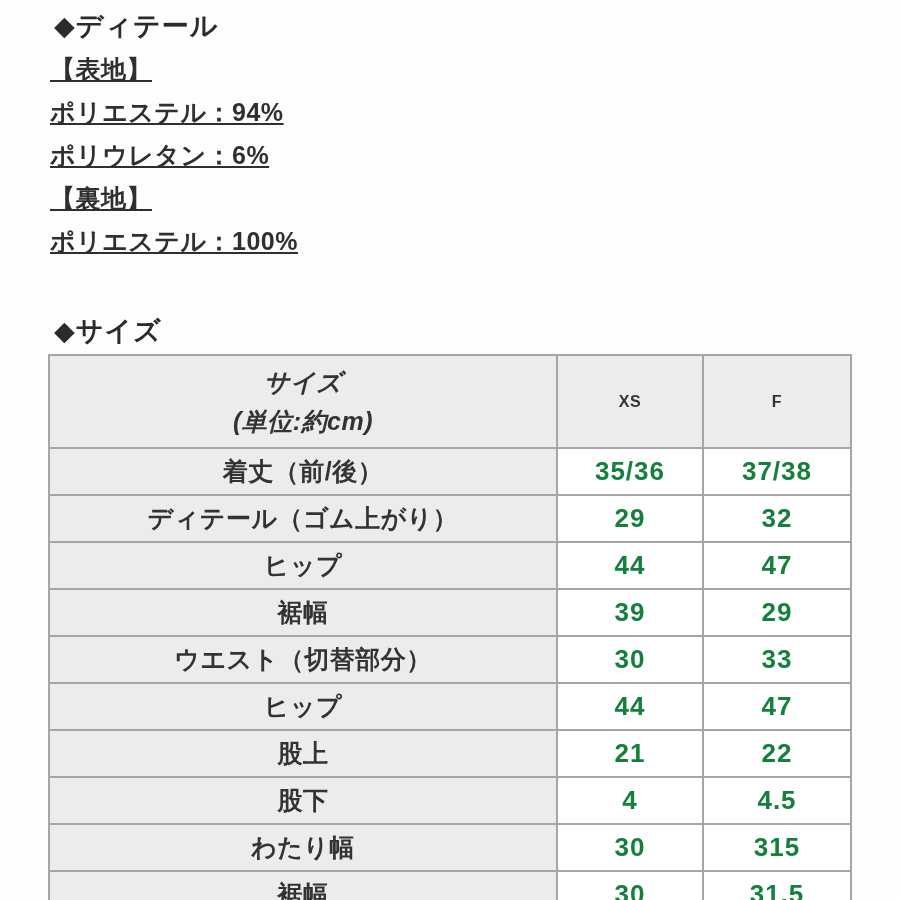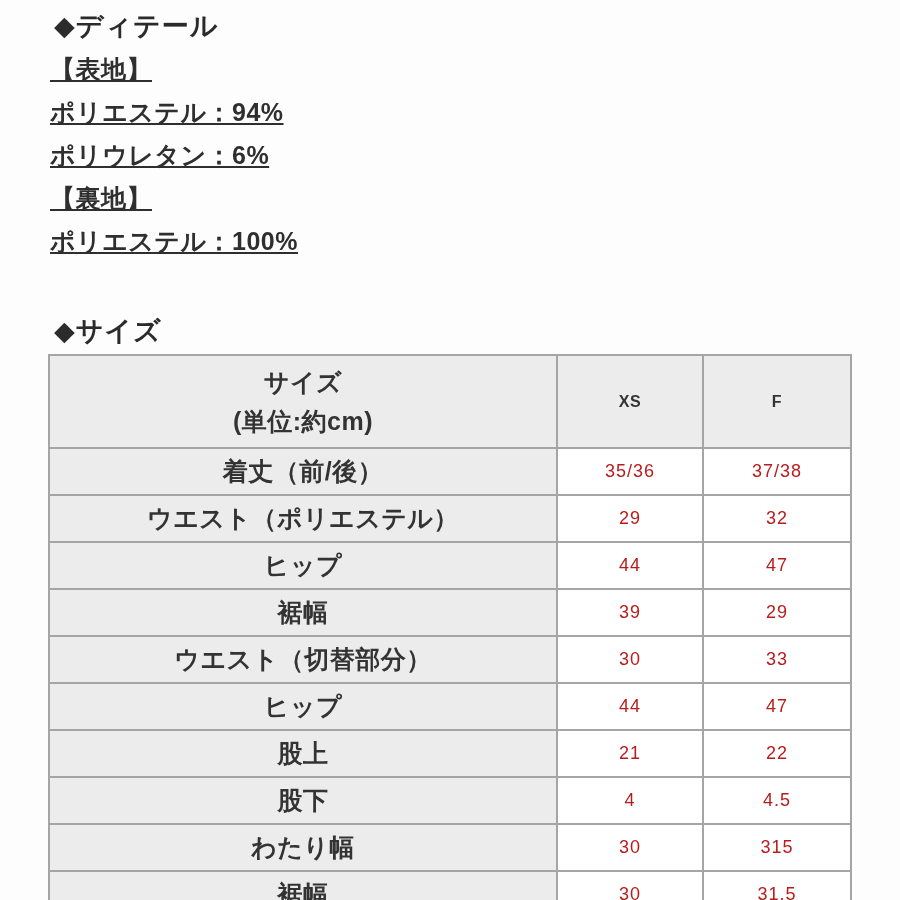--- a/index.html
+++ b/index.html
@@ -51,28 +51,28 @@
   .size-table thead tr { height: 93px; }
   .size-table tbody tr { height: 47px; }
 
   .gray-cell {
     background: #ececec;
     font-weight: 700;
     font-size: 25px;
     color: #333333;
     letter-spacing: 0.5px;
   }
-  .corner-line { line-height: 1.55; }
+  .corner-line { line-height: 1.55; font-style: italic; }
   .col-header { font-size: 16px; }
 
   .value-cell {
     background: #ffffff;
-    font-size: 18px;
-    font-weight: 400;
-    color: #b91c1c;
+    font-size: 26px;
+    font-weight: 700;
+    color: #15803d;
     letter-spacing: 1px;
   }
 </style>
 </head>
 <body>
 
 <div class="page">
 
   <h2 class="heading detail-heading">◆ディテール</h2>
 
@@ -102,21 +102,21 @@
         <th class="gray-cell col-header">F</th>
       </tr>
     </thead>
     <tbody>
       <tr>
         <th class="gray-cell">着丈（前/後）</th>
         <td class="value-cell">35/36</td>
         <td class="value-cell">37/38</td>
       </tr>
       <tr>
-        <th class="gray-cell">ウエスト（ポリエステル）</th>
+        <th class="gray-cell">ディテール（ゴム上がり）</th>
         <td class="value-cell">29</td>
         <td class="value-cell">32</td>
       </tr>
       <tr>
         <th class="gray-cell">ヒップ</th>
         <td class="value-cell">44</td>
         <td class="value-cell">47</td>
       </tr>
       <tr>
         <th class="gray-cell">裾幅</th>

